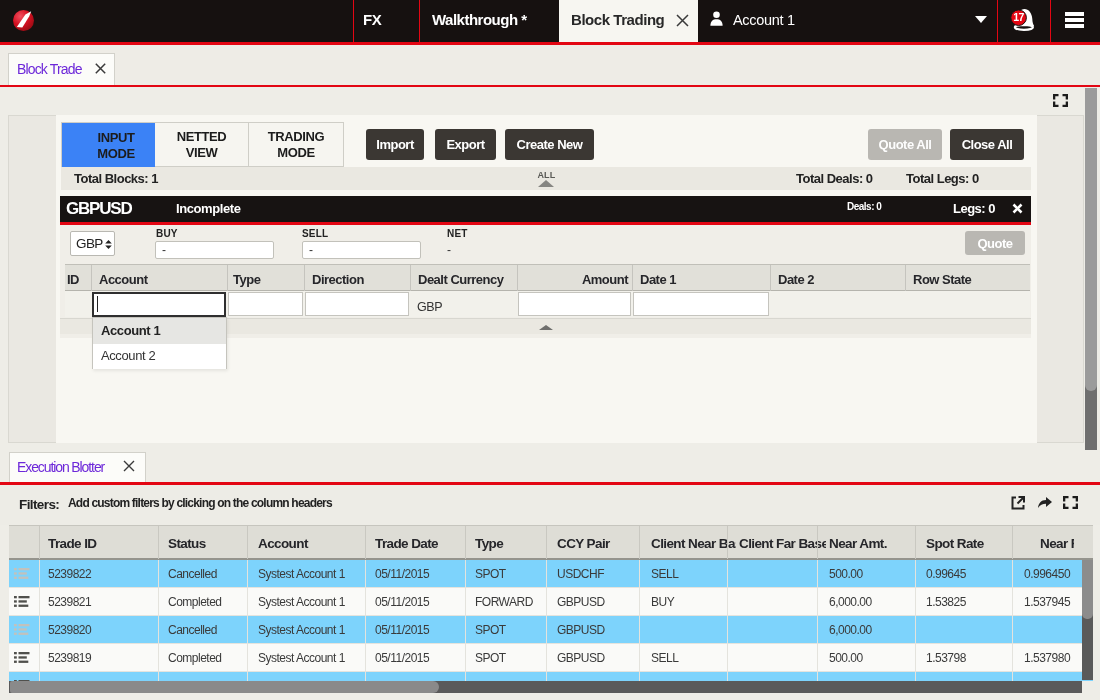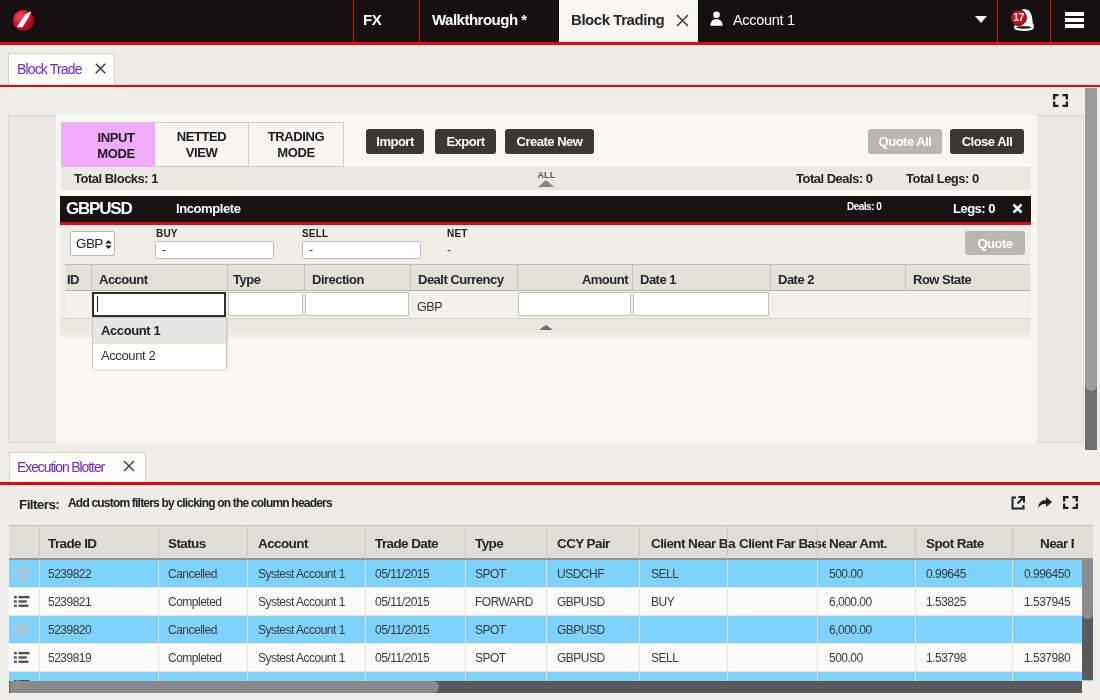--- a/index.html
+++ b/index.html
@@ -21,25 +21,25 @@
 #redline2 { position:absolute; left:0; top:85px; width:1100px; height:2px; background:#e30613; }
 
 .tabname { font-weight:normal; font-size:14px; color:#6d28d9; letter-spacing:-0.75px; }
 
 
 #outerpanel { position:absolute; left:8px; top:115px; width:1076px; height:328px; background:#eae8e2; border:1px solid #d9d8d1; }
 #innerpanel { position:absolute; left:56px; top:115px; width:981px; height:328px; background:#f8f7f2; }
 
 
 .modetab { position:absolute; top:122px; height:45px; border:1px solid #cfcec7; font-weight:bold; font-size:13px; color:#1c1c1c; text-align:center; display:flex; align-items:center; justify-content:center; line-height:16px; letter-spacing:-0.4px; }
-#mt1 { left:61px; width:110px; background:#f0abfc; border-bottom:none; height:46px; }
+#mt1 { left:61px; width:110px; background:#3b82f6; border-bottom:none; height:46px; }
 #mt2 { left:155px; width:94px; background:#f6f5f0; border-left:none; }
 #mt3 { left:249px; width:95px; background:#f6f5f0; border-left:none; }
 
-.dbtn { position:absolute; top:129px; height:25px; background:#3b3733; color:#fff; font-size:13px; letter-spacing:-0.5px; border-radius:3px; display:flex; align-items:center; justify-content:center; font-weight:bold; }
+.dbtn { position:absolute; top:129px; height:31px; background:#3b3733; color:#fff; font-size:13px; letter-spacing:-0.5px; border-radius:3px; display:flex; align-items:center; justify-content:center; font-weight:bold; }
 .gbtn { background:#b9b7b2; }
 
 
 #totalsbar { position:absolute; left:61px; top:167px; width:970px; height:23px; background:#eae8e1; }
 .totaltxt { position:absolute; font-weight:bold; font-size:13px; color:#222; letter-spacing:-0.5px; top:171px; }
 
 
 #blkhead { position:absolute; left:60px; top:196px; width:971px; height:29px; background:#171312; border-bottom:3px solid #e30613; color:#fff; }
 #blkbody { position:absolute; left:60px; top:225px; width:971px; height:113px; background:#f0eee8; }
 

